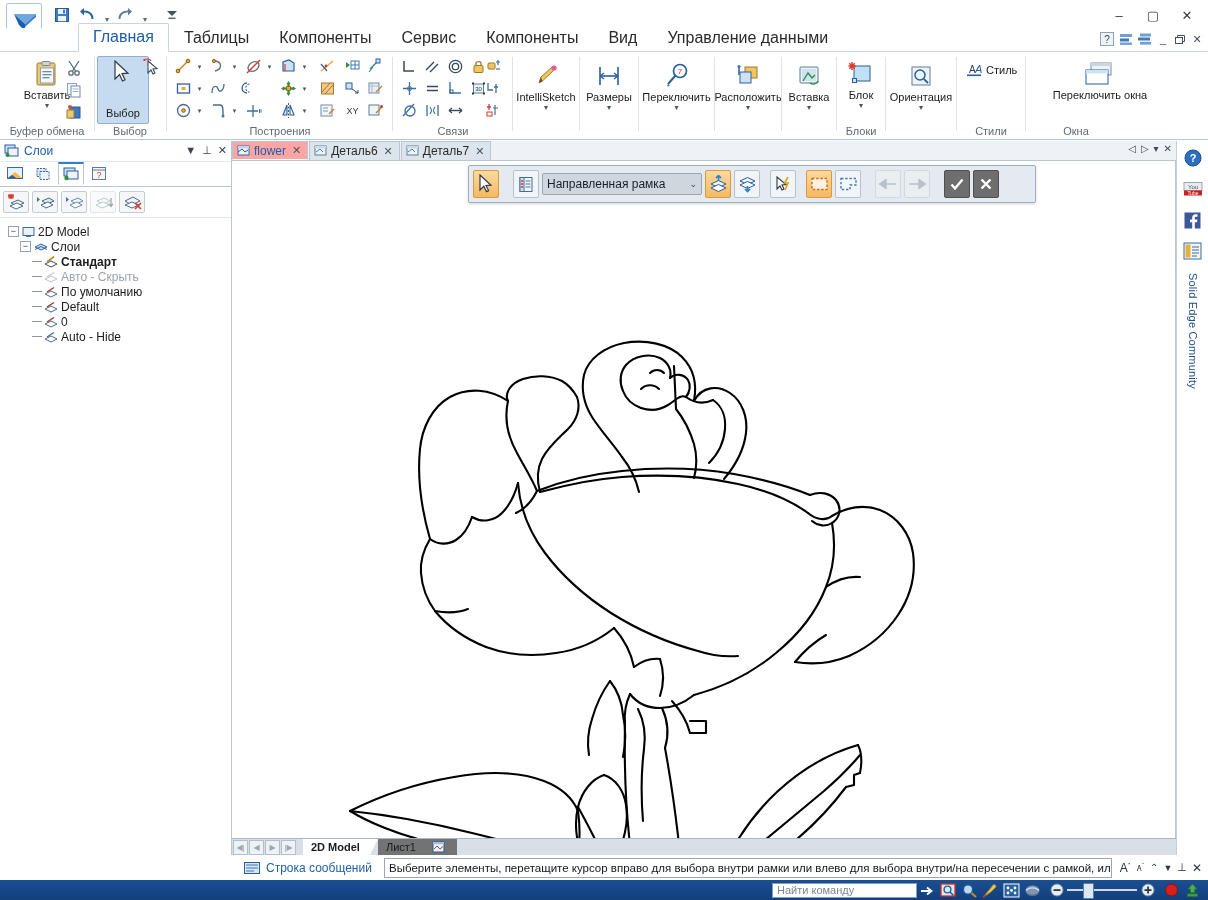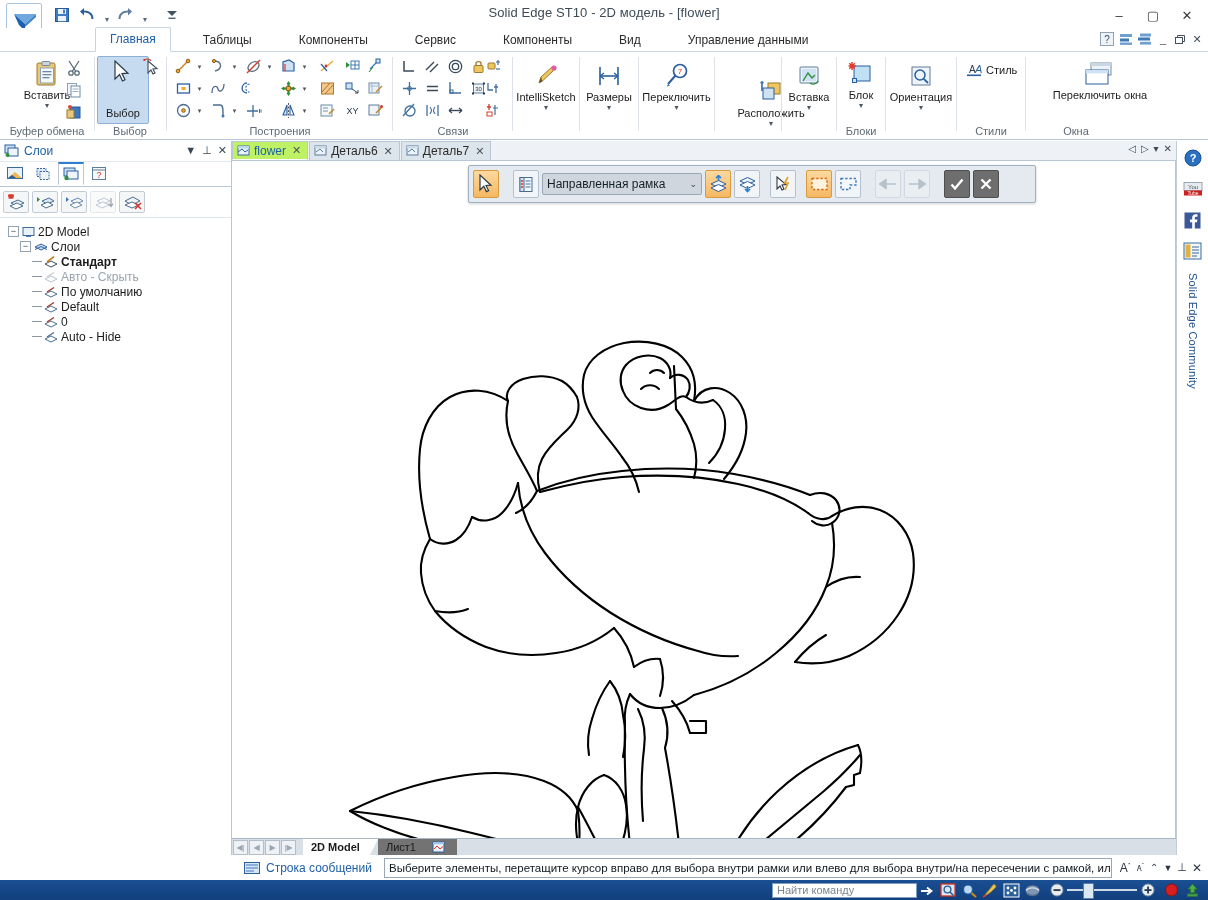--- a/index.html
+++ b/index.html
@@ -23,22 +23,22 @@
                font-size:8px;color:#5a6a7a;padding-bottom:5px;}
   .title{position:absolute;left:0;top:5px;width:1208px;text-align:center;
          font-size:13px;color:#3e4b57;letter-spacing:.1px;}
   .wbtns{position:absolute;right:4px;top:3px;display:flex;gap:0;}
   .wbtn{width:34px;height:24px;display:flex;align-items:center;justify-content:center;
         color:#3a3a3a;font-size:13px;cursor:pointer;}
 
   
   .ribbontabs{position:absolute;left:0;top:28px;width:1208px;height:24px;background:#ffffff;}
   .tabstrip{position:absolute;left:78px;top:0;display:flex;align-items:flex-end;height:24px;}
-  .rtab{padding:4px 14px 5px 14px;font-size:12px;color:#2a2a2a;cursor:pointer;
-        border:1px solid transparent;border-bottom:none;position:relative;top:0;margin-left:17px;}
+  .rtab{padding:4px 14px 5px 14px;font-size:16px;color:#2a2a2a;cursor:pointer;
+        border:1px solid transparent;border-bottom:none;position:relative;top:0;}
   .rtab.active{color:#1f5fa8;background:#ffffff;border:1px solid #c8d4e0;border-bottom:1px solid #ffffff;
                border-radius:2px 2px 0 0;z-index:3;}
   .ribbon-right{position:absolute;right:4px;top:3px;display:flex;align-items:center;gap:3px;}
   .ribbon-right .ico{width:16px;height:16px;display:flex;align-items:center;justify-content:center;cursor:pointer;}
   .ribbon-right .mini{width:14px;height:16px;display:flex;align-items:center;justify-content:center;
                       font-size:11px;color:#44515e;cursor:pointer;}
 
   
   .ribbon{position:absolute;left:0;top:51px;width:1208px;height:89px;background:#ffffff;
           border-top:1px solid #c8d4e0;border-bottom:1px solid #b9c6d3;box-sizing:border-box;}
@@ -87,21 +87,21 @@
   .tlbl.bold{font-weight:bold;}
   .tlbl.dim{color:#9aa4ae;}
   .tline{width:10px;height:1px;background:#8a97a3;margin-right:2px;}
 
   
   .doctabs{position:absolute;left:232px;top:141px;width:944px;height:20px;background:#eef2f6;
            border-bottom:1px solid #b9c6d3;box-sizing:border-box;display:flex;align-items:flex-end;}
   .dctab{display:flex;align-items:center;height:19px;padding:0 6px 0 4px;font-size:12px;
          background:#dde5ec;border:1px solid #b9c6d3;border-bottom:none;margin-right:1px;
          box-sizing:border-box;cursor:pointer;color:#2a2a2a;}
-  .dctab.active{background:#bef264;color:#1f5fa8;border-bottom:1px solid #ffffff;}
+  .dctab.active{background:#fca5a5;color:#1f5fa8;border-bottom:1px solid #ffffff;}
   .dctab .x{margin-left:6px;font-size:11px;color:#4a5560;cursor:pointer;}
   .doctabs-ctl{position:absolute;right:4px;top:2px;display:flex;gap:5px;align-items:center;
                font-size:10px;color:#3d4a56;}
   .doctabs-ctl span{cursor:pointer;}
 
   
   .canvas{position:absolute;left:232px;top:161px;width:944px;height:677px;background:#ffffff;
           border-right:1px solid #b9c6d3;box-sizing:border-box;overflow:hidden;}
   .drawing{position:absolute;left:0;top:0;width:944px;height:677px;}
 
@@ -201,21 +201,20 @@
       </div>
       <div class="qsmall">▾</div>
       <div class="qbtn" style="margin-left:8px;">
         <svg width="14" height="14" viewBox="0 0 14 14">
           <path d="M2 3 L12 3 L7 8 Z" fill="#44515e"></path>
           <rect x="3.5" y="9.6" width="7" height="1.3" fill="#44515e"></rect>
         </svg>
       </div>
     </div>
 
-    <div class="title">Solid Edge ST10 - 2D модель - [flower]</div>
 
     <div class="wbtns">
       <div class="wbtn">–</div>
       <div class="wbtn">▢</div>
       <div class="wbtn">✕</div>
     </div>
   </div>
 
   <div class="ribbontabs">
     <div class="tabstrip">
@@ -613,21 +612,21 @@
             <text x="17" y="11" font-size="8" fill="#d8362a" text-anchor="middle" font-family="Liberation Sans">7</text>
           </svg>
         </div>
         <div class="bl">Переключить</div>
         <div class="bar">▾</div>
       </div>
     </div>
     <div class="rsep" style="left:714px;"></div>
 
     <div class="rgroup" style="left:715px;width:66px;">
-      <div class="bigbtn" style="left:2px;top:22px;width:62px;margin-left:23px;">
+      <div class="bigbtn" style="left:2px;top:6px;width:62px;">
         <div class="bi">
           <svg width="26" height="26" viewBox="0 0 26 26">
             <rect x="10" y="4" width="12" height="11" fill="#f0c660" stroke="#9a7b2f"></rect>
             <rect x="5" y="9" width="11" height="11" fill="#cfe2f4" stroke="#2a5f9e"></rect>
             <path d="M4 4 L4 12" stroke="#2a5f9e" stroke-width="1.5"></path>
             <circle cx="4" cy="3.5" r="1.6" fill="#3f79b8"></circle>
           </svg>
         </div>
         <div class="bl">Расположить</div>
         <div class="bar">▾</div>

